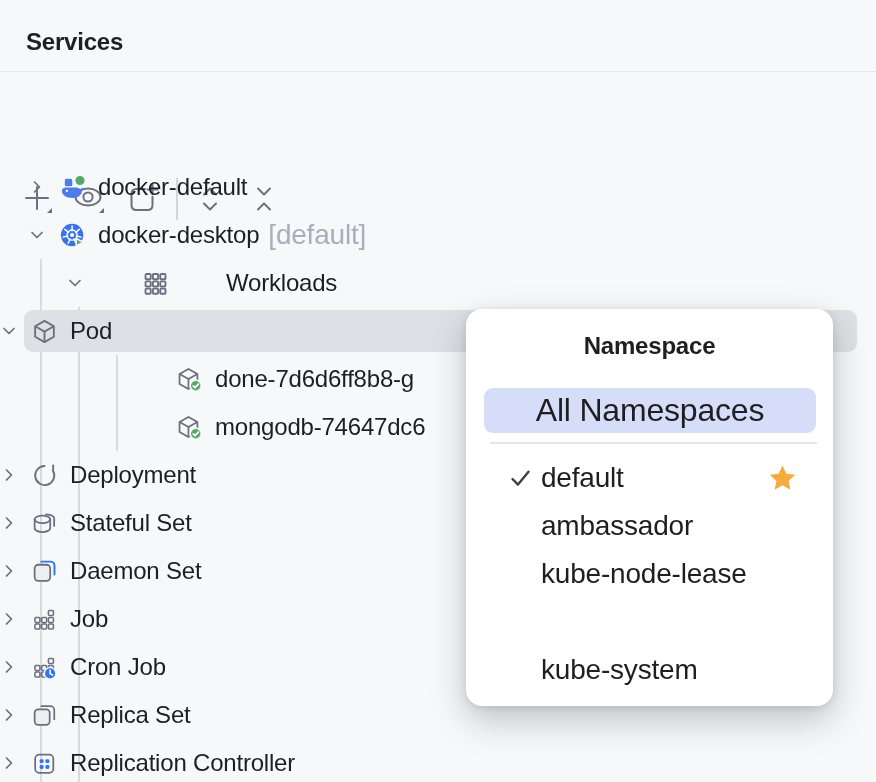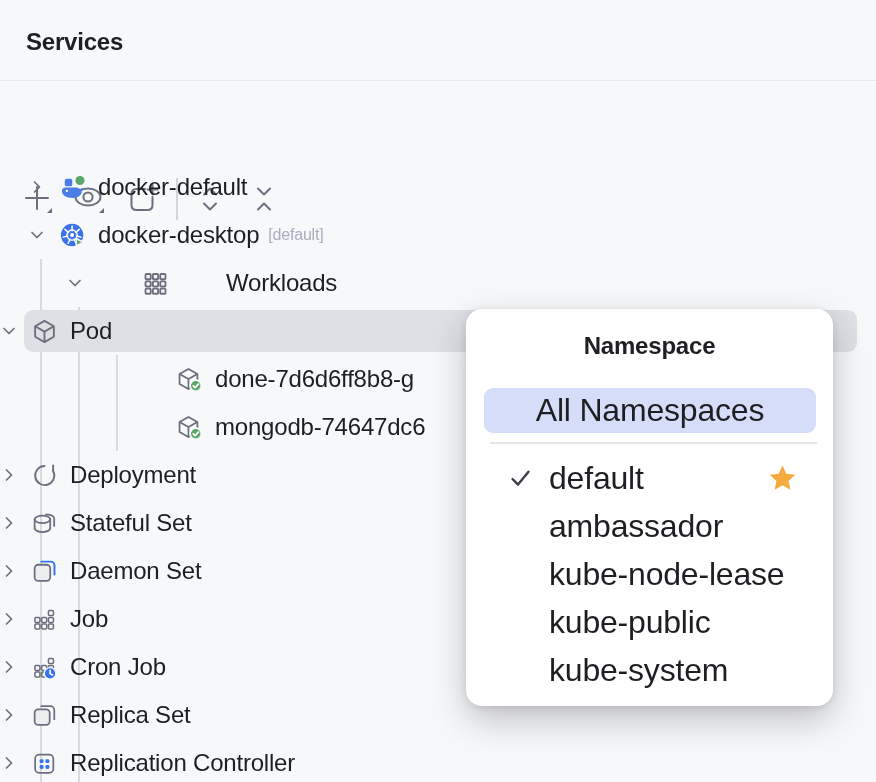--- a/index.html
+++ b/index.html
@@ -1,49 +1,49 @@
 <!DOCTYPE html>
 <html><head>
 <meta charset="utf-8">
 <style>
   html,body{margin:0;padding:0;}
   body{font-family:"Liberation Sans","DejaVu Sans",sans-serif;}
   .screen{position:relative;width:876px;height:782px;background:#F7F8FA;overflow:hidden;color:#1E1F22;}
 
   
-  .header{position:absolute;top:0;left:0;right:0;height:81px;border-bottom:1.5px solid #E6E8EC;box-sizing:border-box;}
+  .header{position:absolute;top:0;left:0;right:0;height:72px;border-bottom:1.5px solid #E6E8EC;box-sizing:border-box;}
   .header .title{position:absolute;left:26px;top:28px;font-size:24px;font-weight:700;letter-spacing:-0.2px;}
 
   
   .toolbar{position:absolute;top:81px;left:0;right:0;height:82px;}
   .tbtn{position:absolute;top:100px;width:36px;height:36px;display:flex;align-items:center;justify-content:center;border-radius:6px;cursor:default;}
   .tbtn svg{display:block;}
   .tsep{position:absolute;left:176px;top:97px;width:1.5px;height:42px;background:#D3D5DB;}
 
   
   .tree{position:absolute;top:163px;left:0;right:0;bottom:0;}
   .guide{position:absolute;width:1.8px;background:#D8DADF;z-index:0;}
   .row{height:48px;display:flex;align-items:center;position:relative;z-index:1;white-space:nowrap;}
   .lvl0{padding-left:28px;} .lvl1{padding-left:66px;gap:45px;} .lvl2{} .lvl3{padding-left:176px;}
   .chev{width:18px;height:18px;margin-right:13px;flex:none;display:flex;align-items:center;justify-content:center;}
   .ticon{width:27px;height:27px;margin-right:12px;flex:none;display:flex;align-items:center;justify-content:center;}
   .ticon svg{display:block;}
   .lbl{font-size:24px;letter-spacing:-0.2px;}
-  .suffix{font-size:16px;color:#A9AEBC;margin-left:9px;letter-spacing:-0.2px;}
+  .suffix{font-size:28px;color:#A9AEBC;margin-left:9px;letter-spacing:-0.2px;}
   .row.selected::before{content:"";position:absolute;left:24px;right:19px;top:3px;bottom:3px;background:#DEE0E5;border-radius:9px;z-index:-1;}
 
   
   .popup{position:absolute;left:466px;top:309px;width:367px;height:397px;background:#FFFFFF;border-radius:16px;
          box-shadow:0 14px 36px rgba(0,0,0,0.22),0 2px 8px rgba(0,0,0,0.10);z-index:10;}
   .popup-title{position:absolute;top:23px;left:0;right:0;text-align:center;font-size:24px;font-weight:700;letter-spacing:-0.2px;}
   .all-ns{position:absolute;top:79px;left:18px;width:332px;height:45px;background:#D6DDF8;border-radius:9px;
           display:flex;align-items:center;justify-content:center;font-size:32px;letter-spacing:-0.2px;}
   .popup-sep{position:absolute;top:133px;left:24px;width:327px;height:1.5px;background:#E4E6EA;}
   .popup-list{position:absolute;top:145px;left:0;right:0;}
-  .popup-item{height:48px;display:flex;align-items:center;padding-left:41px;font-size:32px;letter-spacing:-0.2px;position:relative;gap:8px;}
+  .popup-item{height:48px;display:flex;align-items:center;padding-left:41px;font-size:28px;letter-spacing:-0.2px;position:relative;}
   .checkslot{width:27px;height:27px;margin-right:7px;flex:none;display:flex;align-items:center;justify-content:center;}
   .star{position:absolute;right:35px;top:9px;width:31px;height:31px;}
 </style>
 </head>
 <body>
 
 <div class="screen">
 
   <div class="header">
     <div class="title">Services</div>
@@ -363,21 +363,20 @@
         <span>ambassador</span>
       </div>
 
       <div class="popup-item">
         <span class="checkslot"></span>
         <span>kube-node-lease</span>
       </div>
 
       <div class="popup-item">
         <span class="checkslot"></span>
-        <span>kube-public</span>
       </div>
 
       <div class="popup-item">
         <span class="checkslot"></span>
         <span>kube-system</span>
       </div>
 
     </div>
   </div>
 

